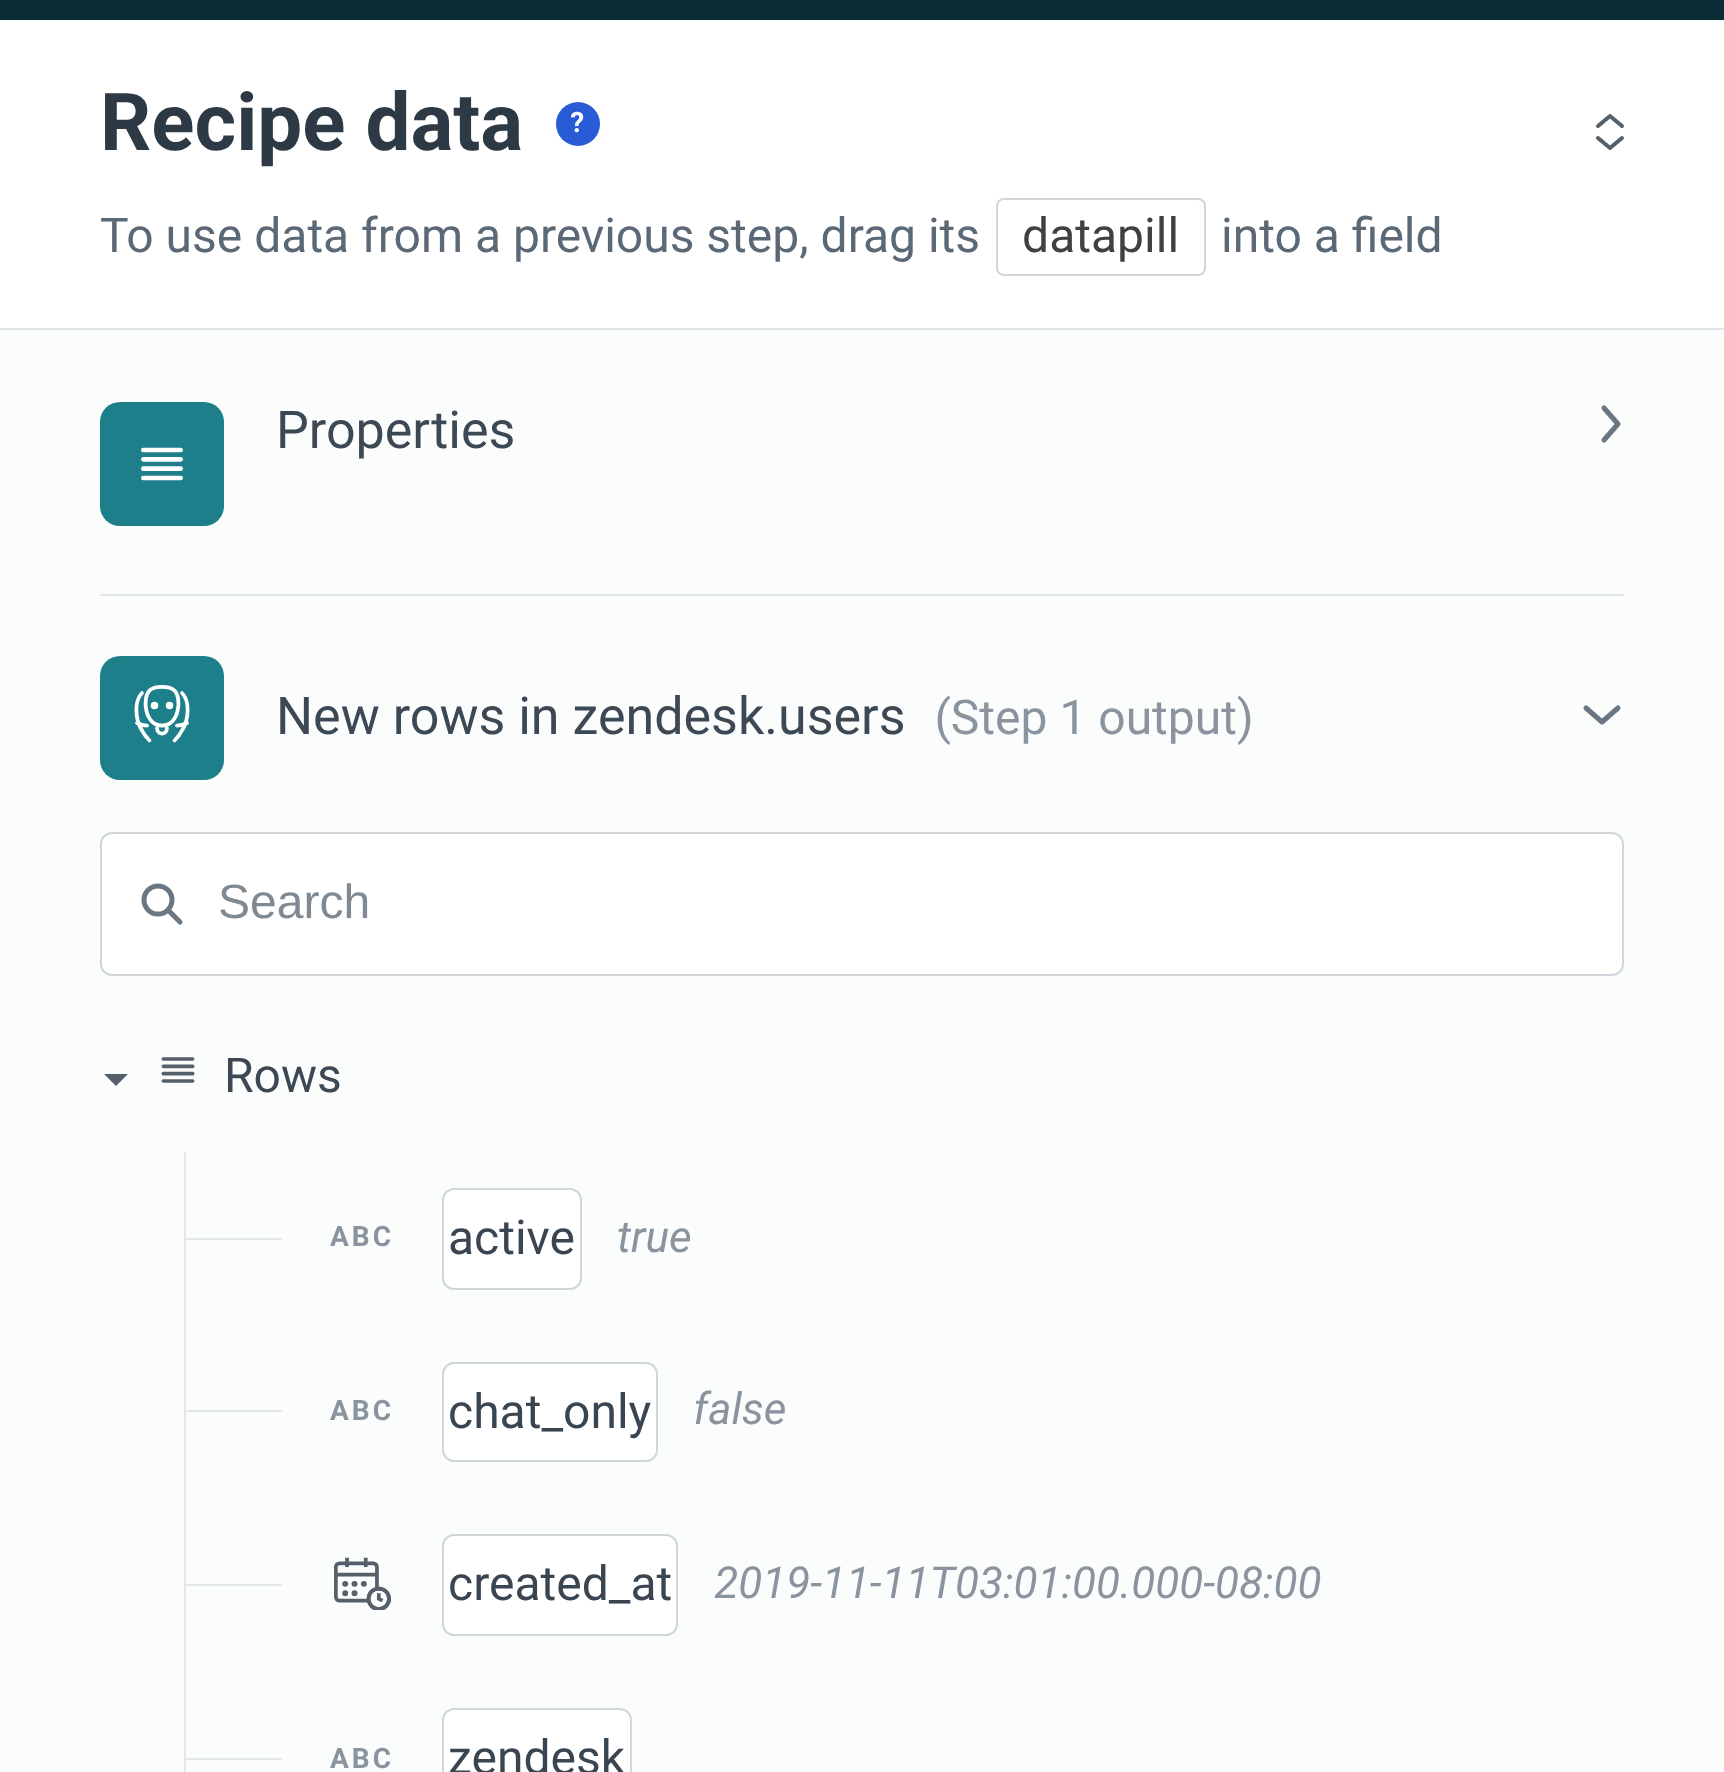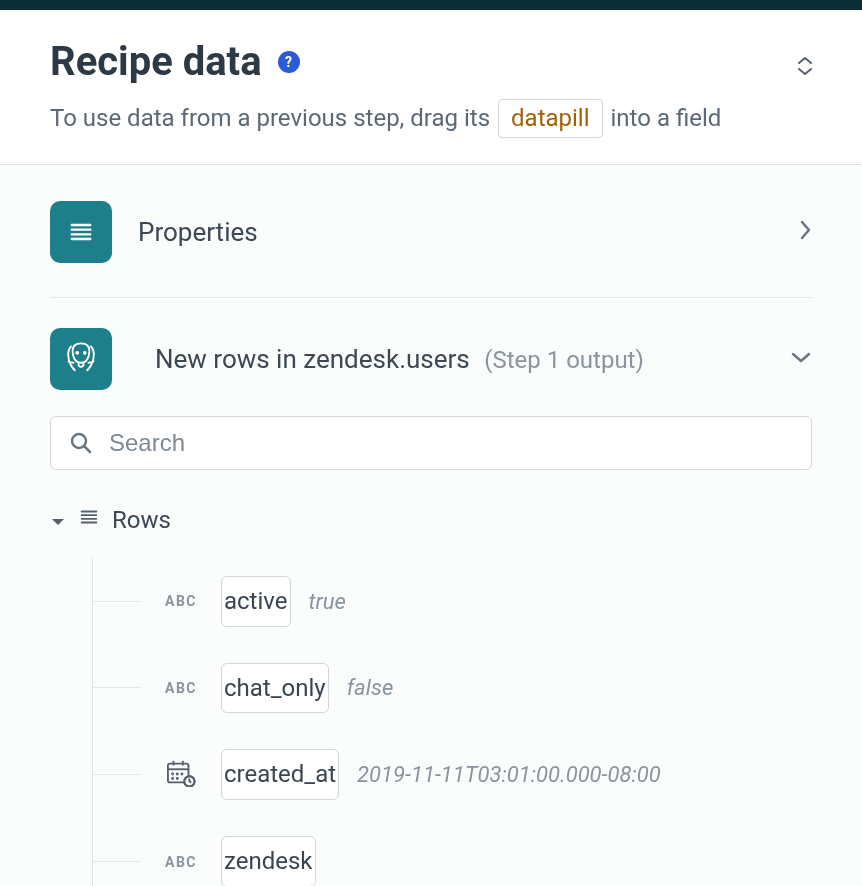--- a/index.html
+++ b/index.html
@@ -64,31 +64,31 @@
     align-items: center;
     flex-wrap: wrap;
     gap: 8px;
   }
   .pill-inline {
     display: inline-block;
     border: 1px solid #cfd6dc;
     border-radius: 4px;
     padding: 4px 12px;
     font-size: 24px;
-    color: #a16207;
+    color: #404040;
     background: #fff;
     line-height: 1.2;
   }
   .body {
     background: #fbfcfc;
     padding: 32px 50px 0 50px;
   }
   .section-row {
     display: flex;
-    align-items: center;
+    align-items: flex-start;
     gap: 26px;
     padding: 4px 0 34px 0;
     cursor: pointer;
   }
   .section-divider {
     border-top: 1px solid #e3e7ea;
     margin: 0 0 0 0;
   }
   .app-icon {
     width: 62px;
@@ -110,30 +110,30 @@
     font-size: 24px;
     color: #8a949e;
     margin-left: 8px;
   }
   .chev-right, .chev-down-toggle {
     color: #6a7682;
   }
   .section-row-2 {
     display: flex;
     align-items: center;
-    gap: 43px;
+    gap: 26px;
     padding: 30px 0 26px 0;
     cursor: pointer;
   }
   .search-wrap {
     display: flex;
     align-items: center;
     border: 1px solid #cfd6dc;
     border-radius: 6px;
-    height: 54px;
+    height: 72px;
     padding: 0 18px;
     background: #fff;
     margin-bottom: 36px;
   }
   .search-wrap svg { color:#6a7682; flex-shrink:0; }
   .search-input {
     border: none;
     outline: none;
     font-size: 24px;
     color: #5b6876;

